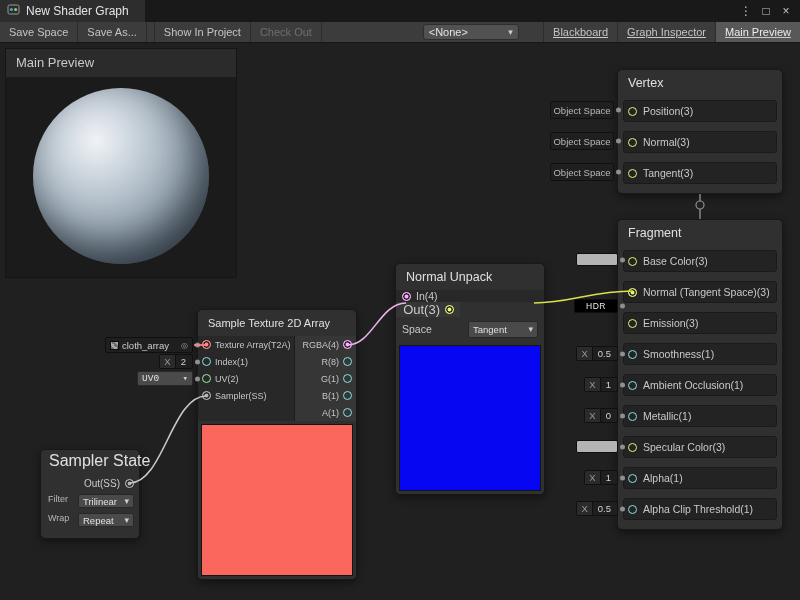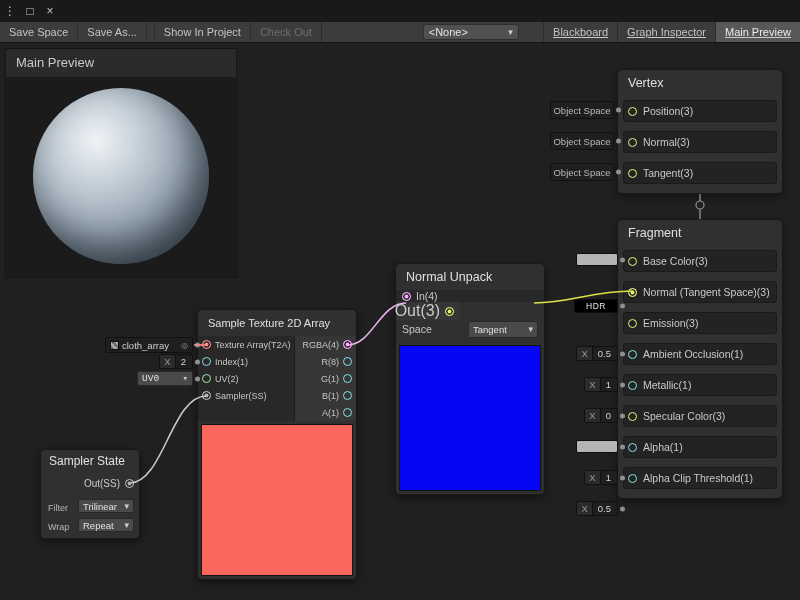--- a/index.html
+++ b/index.html
@@ -55,21 +55,21 @@
   .float-tag { position:absolute; right:182px; display:flex; align-items:stretch; background:#1f1f1f; border:1px solid #101010; border-radius:2px; font-size:9.5px; color:#d2d2d2; height:15px; }
   .axis { background:#2b2b2b; color:#9a9a9a; padding:0 4px; display:flex; align-items:center; border-right:1px solid #101010; }
   .fval { padding:0 6px 0 5px; display:flex; align-items:center; }
   .swatch { position:absolute; right:182px; width:42px; height:13px; border:1px solid #0e0e0e; border-radius:2px; }
   .hdr-tag { position:absolute; right:182px; width:44px; height:14px; background:#000; border:1px solid #0e0e0e; border-radius:2px; color:#e8e8e8; font-size:8.5px; display:flex; align-items:center; justify-content:center; letter-spacing:.6px; }
 
   
   .nu-node { left:395px; top:220px; width:150px; }
   .nu-ports { display:flex; height:26px;flex-direction:column; }
   .nu-in { flex:1; display:flex; align-items:center; gap:5px; padding-left:6px; background:#282828; font-size:10.5px; color:#c9c9c9; }
-  .nu-out { width:64px; display:flex; align-items:center; justify-content:flex-end; gap:5px; padding-right:6px; background:#363636; font-size:16px; color:#c9c9c9; }
+  .nu-out { width:64px; display:flex; align-items:center; justify-content:flex-end; gap:5px; padding-right:6px; background:#363636; font-size:13px; color:#c9c9c9; }
   .nu-space { height:26px; display:flex; align-items:center; justify-content:space-between; padding:0 6px; font-size:10.5px; color:#c9c9c9; }
   .mini-dd { background:#4a4a4a; border:1px solid #282828; border-radius:2px; display:flex; align-items:center; justify-content:space-between; padding:0 4px; font-size:9.5px; color:#e0e0e0; height:15px; }
   .nu-space .mini-dd { width:70px; height:17px; }
   .node-preview { margin:3px; border:1px solid #141414; }
   .nu-preview { height:146px; }
 
   
   .sample-node { left:197px; top:266px; width:160px; }
   .sample-node .node-title { font-size:11px; }
   .io-body { display:flex; }
@@ -80,36 +80,46 @@
   .sample-preview { height:152px; }
 
   .obj-field { position:absolute; right:607px; top:294px; width:88px; height:16px; display:flex; align-items:center; gap:3px; padding:0 4px; background:#1f1f1f; border:1px solid #101010; border-radius:2px; font-size:9.5px; color:#cfcfcf; }
   .tex-icon { width:9px; height:9px; flex:none; background:linear-gradient(45deg,#6f6f6f 25%,#a8a8a8 25% 50%,#6f6f6f 50% 75%,#a8a8a8 75%); border:1px solid #0c0c0c; }
   .picker { margin-left:auto; font-size:8px; color:#9a9a9a; }
   .idx-tag { right:607px; top:311px; }
   .uv-dd { position:absolute; right:607px; top:328px; width:56px;font-family:Liberation Mono, monospace; }
 
   
   .sampler-node { left:40px; top:406px; width:100px; padding-bottom:6px; }
-  .sampler-node .node-title { height:22px; line-height:22px; font-size:12px; padding:0 8px; }
+  .sampler-node .node-title { height:22px; line-height:22px; font-size:16px; padding:0 8px; }
   .ss-out { height:22px; display:flex; align-items:center; justify-content:flex-end; gap:5px; padding:0 5px; font-size:10px; color:#c9c9c9; }
-  .ss-row { height:19px; display:flex; align-items:flex-end; gap:4px; padding:0 5px 0 7px; font-size:9px; color:#b8b8b8; }
+  .ss-row { height:19px; display:flex; align-items:flex-start; gap:4px; padding:0 5px 0 7px; font-size:9px; color:#b8b8b8; }
   .ss-label { width:26px; flex:none; }
   .ss-row .mini-dd { flex:1; height:14px; }
 
   
   svg.edges { position:absolute; left:0; top:0; pointer-events:none; z-index:10; }
   .edge { fill:none; stroke-width:1.6px; }
   .vlink { stroke:#8f8f8f; stroke-width:1.4px; }
   .vlink-dot { fill:#202020; stroke:#8f8f8f; stroke-width:1.2px; }
 </style>
 </head>
 <body>
 
 <div class="titlebar">
+  <div class="doc-tab">
+    <span class="tab-icon">
+      <svg width="13" height="13" viewBox="0 0 13 13">
+          <rect x="1" y="2" width="11" height="9" rx="1.5" fill="none" stroke="#9a9a9a"></rect>
+          <circle cx="4.4" cy="6.5" r="1.5" fill="#4fa3e3"></circle>
+          <circle cx="8.6" cy="6.5" r="1.5" fill="#8ad45a"></circle>
+        </svg>
+    </span>
+    <span>New Shader Graph</span>
+  </div>
   <div class="win-controls">
     <span class="wc">⋮</span>
     <span class="wc">□</span>
     <span class="wc">×</span>
   </div>
 </div>
 
 <div class="toolbar">
   <button class="tb-btn">Save Space</button>
   <button class="tb-btn">Save As...</button>
@@ -174,20 +184,24 @@
       <div class="ctx-row">
         <span class="port filled c-v3"></span>
         <span>Normal (Tangent Space)(3)</span>
       </div>
       <div class="ctx-row">
         <span class="port c-v3"></span>
         <span>Emission(3)</span>
       </div>
       <div class="ctx-row">
         <span class="port c-v1"></span>
+        <span>Smoothness(1)</span>
+      </div>
+      <div class="ctx-row">
+        <span class="port c-v1"></span>
         <span>Ambient Occlusion(1)</span>
       </div>
       <div class="ctx-row">
         <span class="port c-v1"></span>
         <span>Metallic(1)</span>
       </div>
       <div class="ctx-row">
         <span class="port c-v3"></span>
         <span>Specular Color(3)</span>
       </div>

